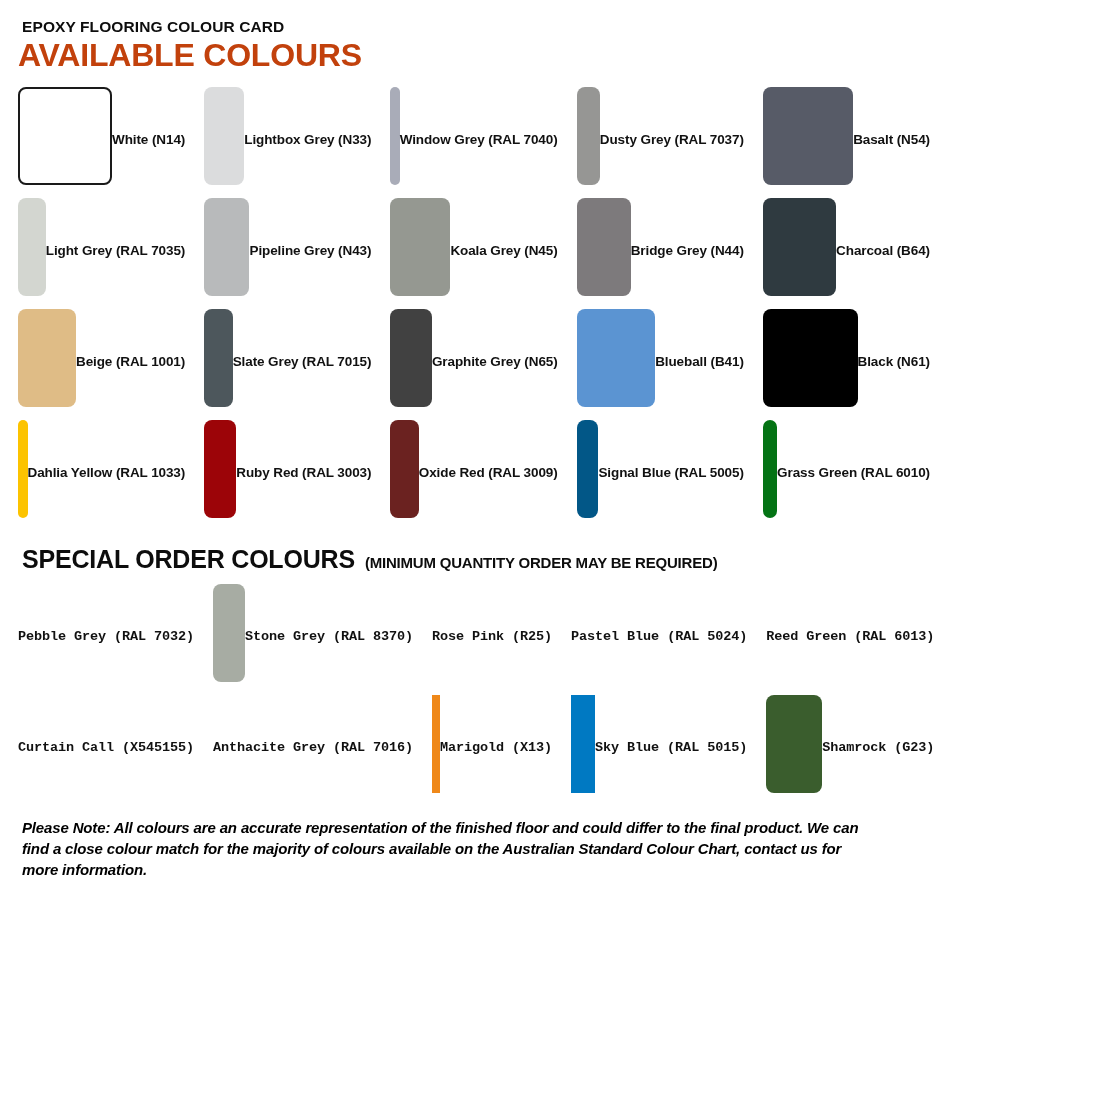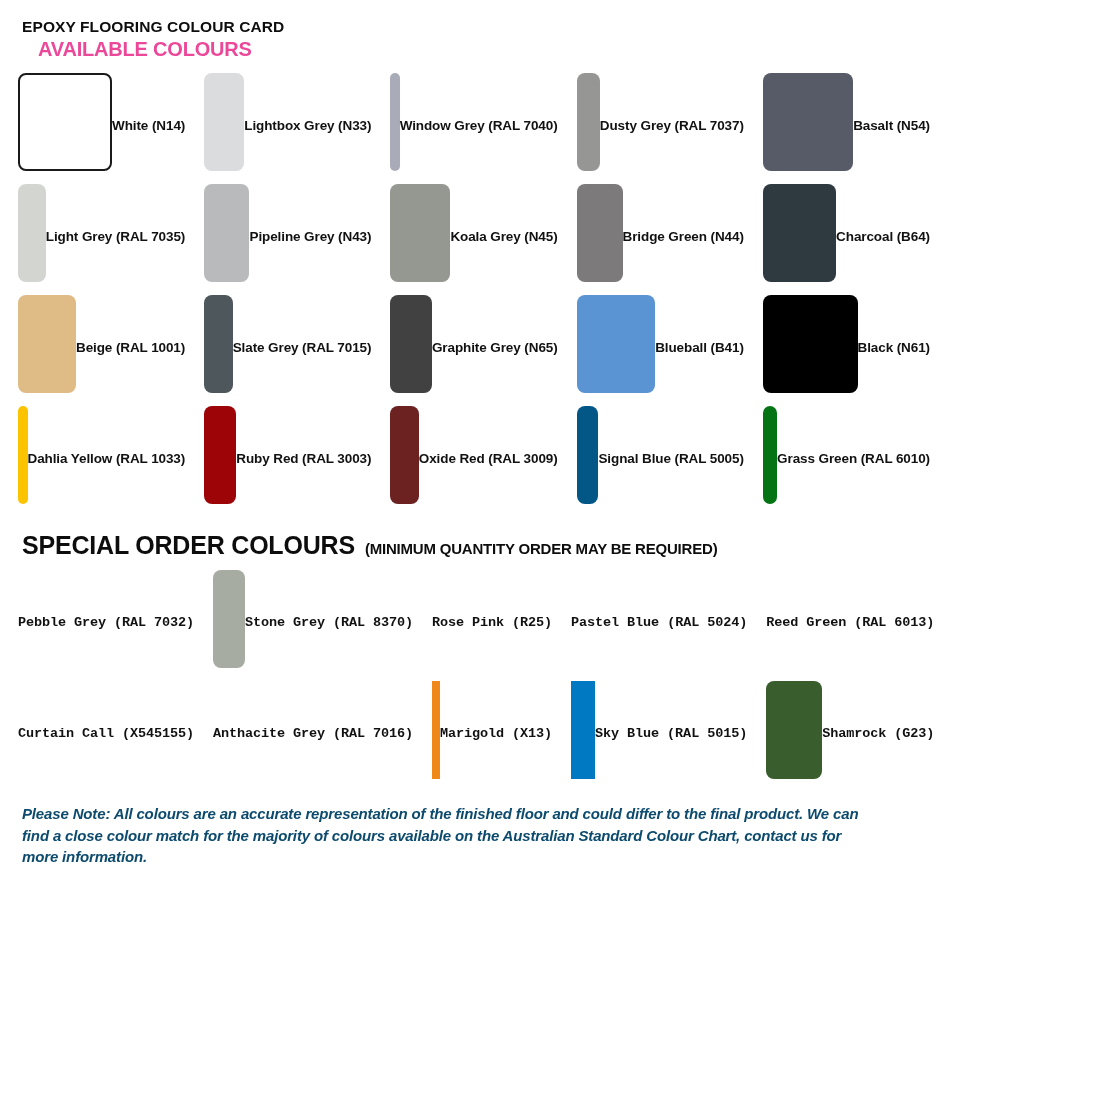--- a/index.html
+++ b/index.html
@@ -23,25 +23,25 @@
   .eyebrow {
     font-size: 15.5px;
     font-weight: 700;
     letter-spacing: 0.1px;
     color: #0d0d0d;
     margin-left: 4px;
     margin-bottom: 2px;
   }
 
   .main-title {
-    font-size: 20px;
+    font-size: 32px;
     font-weight: 700;
     letter-spacing: -0.2px;
-    color: #ec4899;
-    margin-left: 20px;
+    color: #c2410c;
+    margin-left: 0;
     line-height: 1.12;
   }
 
   
   .grid {
     display: grid;
     grid-template-columns: repeat(5, 1fr);
     column-gap: 19px;
     row-gap: 0px;
   }
@@ -153,21 +153,21 @@
       <div class="cell">
         <div class="swatch" style="background: rgb(184, 186, 187);"></div>
         <div class="swatch-label">Pipeline Grey (N43)</div>
       </div>
       <div class="cell">
         <div class="swatch" style="background: rgb(149, 152, 145);"></div>
         <div class="swatch-label">Koala Grey (N45)</div>
       </div>
       <div class="cell">
         <div class="swatch" style="background: rgb(125, 122, 124);"></div>
-        <div class="swatch-label">Bridge Green (N44)</div>
+        <div class="swatch-label">Bridge Grey (N44)</div>
       </div>
       <div class="cell">
         <div class="swatch" style="background: rgb(47, 58, 64);"></div>
         <div class="swatch-label">Charcoal (B64)</div>
       </div>
       <div class="cell">
         <div class="swatch" style="background: rgb(223, 188, 134);"></div>
         <div class="swatch-label">Beige (RAL 1001)</div>
       </div>
       <div class="cell">
@@ -249,15 +249,15 @@
       <div class="cell">
         <div class="swatch square" style="background: rgb(0, 121, 194);"></div>
         <div class="swatch-label">Sky Blue (RAL 5015)</div>
       </div>
       <div class="cell">
         <div class="swatch" style="background: rgb(58, 93, 45);"></div>
         <div class="swatch-label">Shamrock (G23)</div>
       </div>
     </div>
 
-  <div class="disclaimer" style="color: #0c4a6e;">Please Note: All colours are an accurate representation of the finished floor and could differ to the final product. We can find a close colour match for the majority of colours available on the Australian Standard Colour Chart, contact us for more information.</div>
+  <div class="disclaimer" style="color: #000000;">Please Note: All colours are an accurate representation of the finished floor and could differ to the final product. We can find a close colour match for the majority of colours available on the Australian Standard Colour Chart, contact us for more information.</div>
 
 </div>
 
 </body></html>

